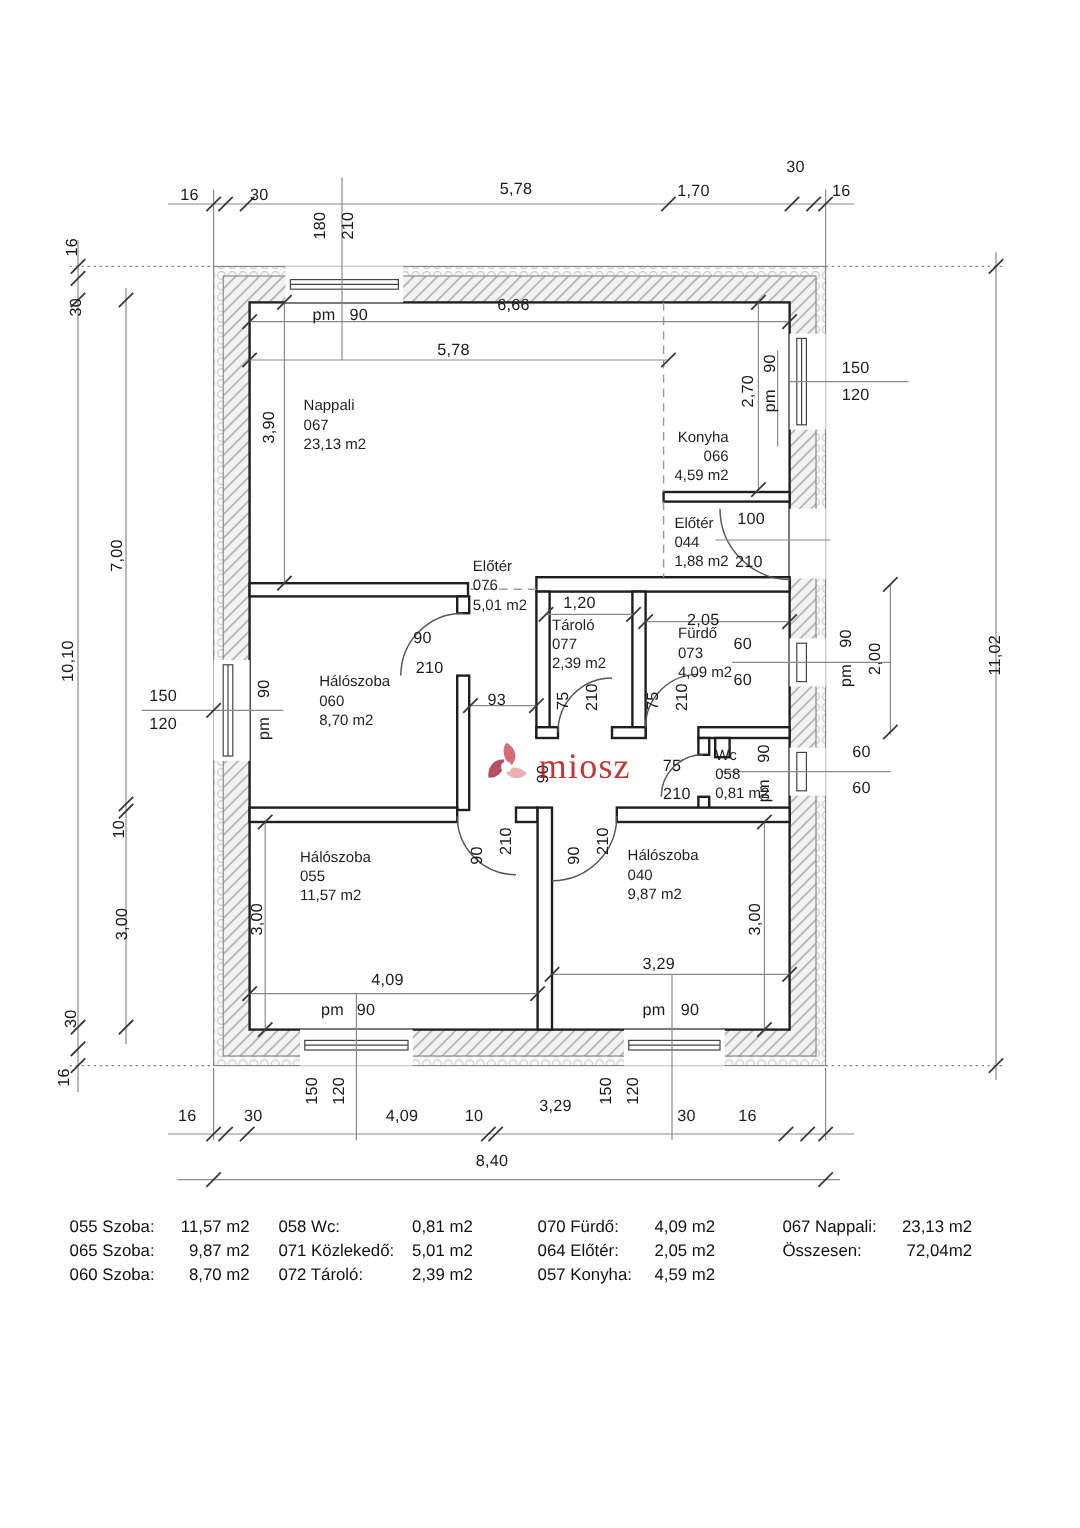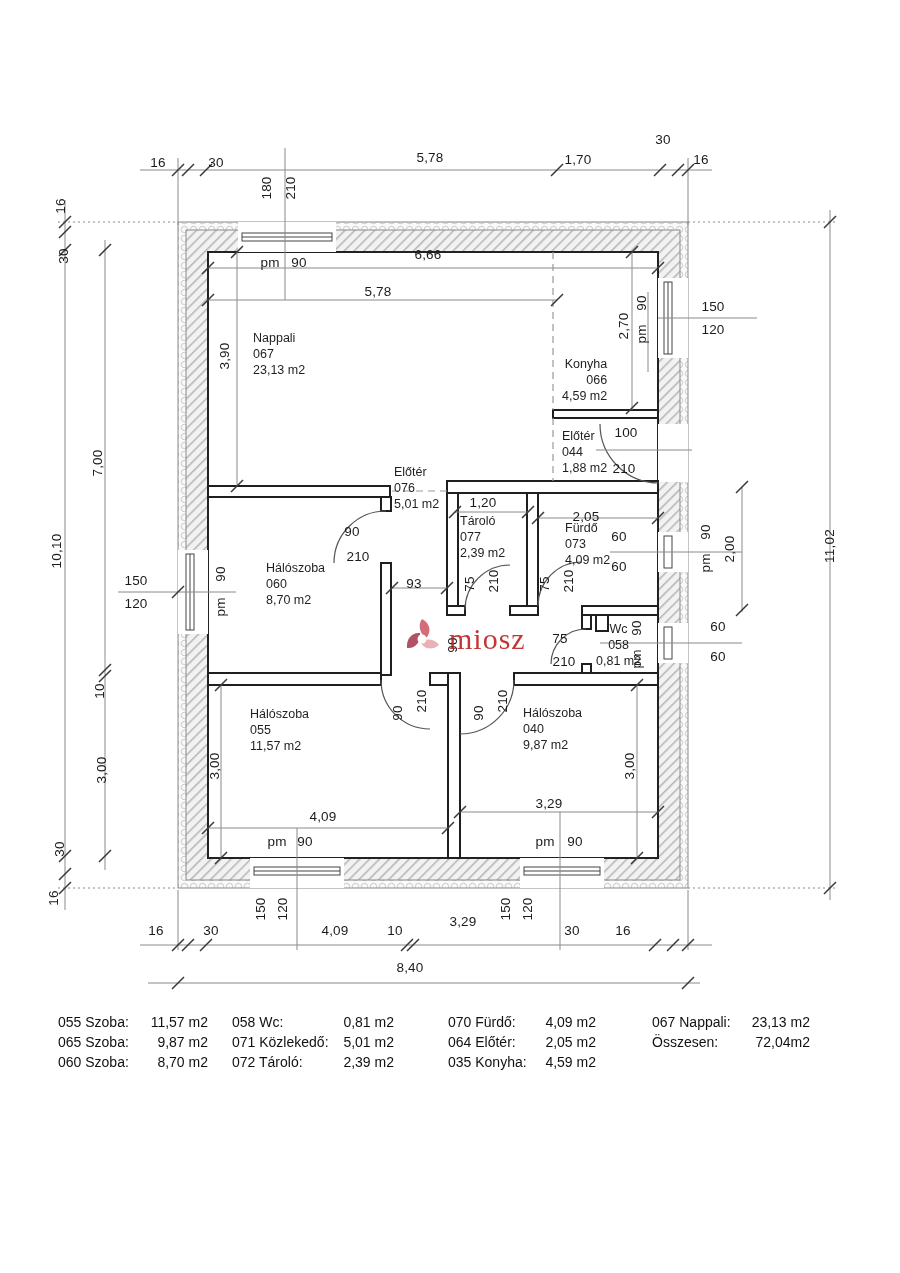--- a/index.html
+++ b/index.html
@@ -286,21 +286,21 @@
       <div class="room-label" style="left: 565px; top: 520px;">
         <div>Fürdő</div>
         <div>073</div>
         <div>4,09 m2</div>
       </div>
       <div class="room-label" style="left: 266px; top: 560px;">
         <div>Hálószoba</div>
         <div>060</div>
         <div>8,70 m2</div>
       </div>
-      <div class="room-label" style="left: 596px; top: 621px; text-align: center;">
+      <div class="room-label" style="left: 596px; top: 621px;">
         <div>Wc</div>
         <div>058</div>
         <div>0,81 m2</div>
       </div>
       <div class="room-label" style="left: 250px; top: 706px;">
         <div>Hálószoba</div>
         <div>055</div>
         <div>11,57 m2</div>
       </div>
       <div class="room-label" style="left: 523px; top: 705px;">
@@ -354,21 +354,21 @@
     <div class="legend-col" style="left:448px;width:148px;">
         <div class="lrow">
           <span class="ll">070 Fürdő:</span>
           <span class="lv">4,09 m2</span>
         </div>
         <div class="lrow">
           <span class="ll">064 Előtér:</span>
           <span class="lv">2,05 m2</span>
         </div>
         <div class="lrow">
-          <span class="ll">035 Konyha:</span>
+          <span class="ll">057 Konyha:</span>
           <span class="lv">4,59 m2</span>
         </div>
       </div>
     <div class="legend-col" style="left:652px;width:158px;">
         <div class="lrow">
           <span class="ll">067 Nappali:</span>
           <span class="lv">23,13 m2</span>
         </div>
         <div class="lrow">
           <span class="ll">Összesen:</span>

